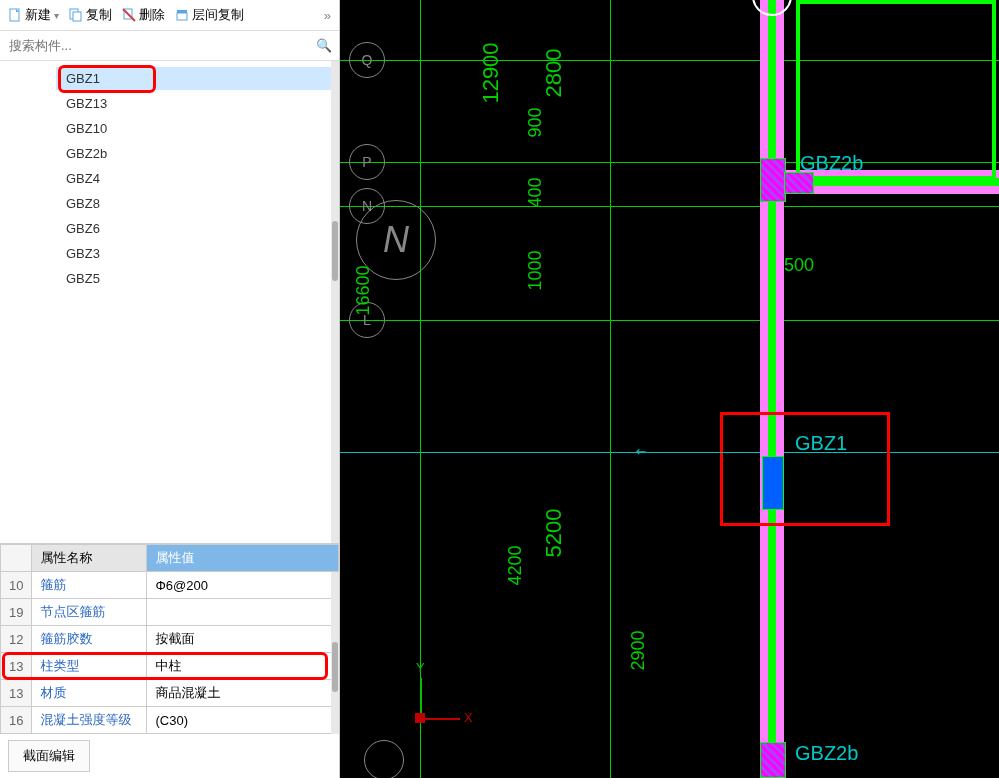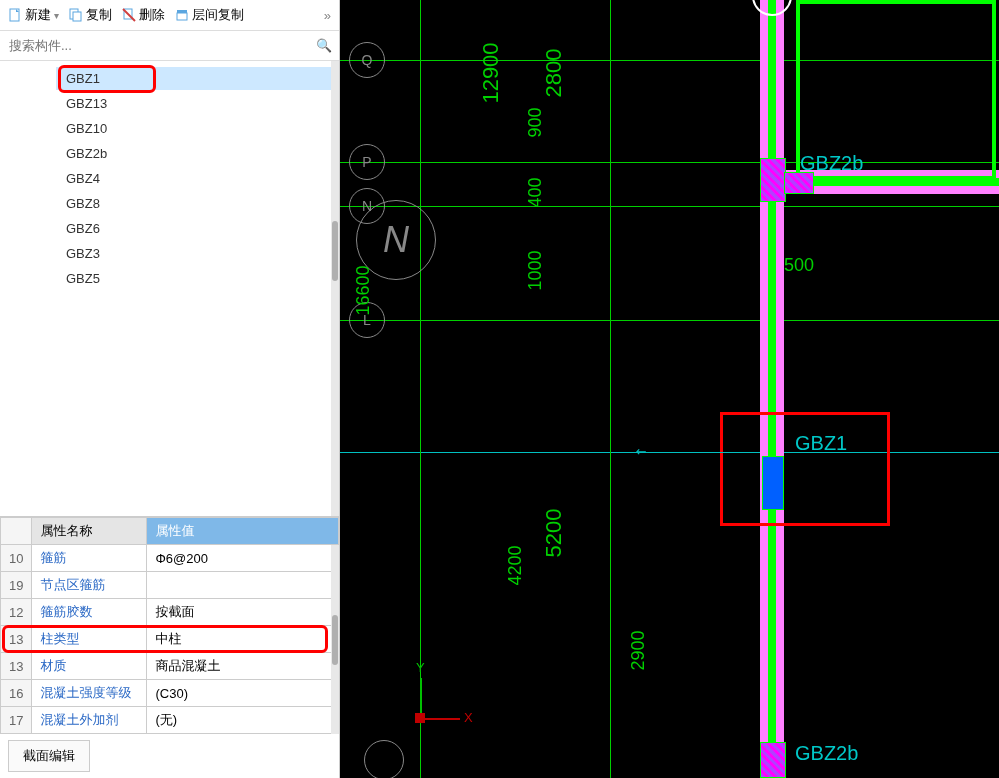--- a/index.html
+++ b/index.html
@@ -166,25 +166,20 @@
             <tr>
               <td class="rownum">13</td>
               <td class="name">材质</td>
               <td>商品混凝土</td>
             </tr>
             <tr>
               <td class="rownum">16</td>
               <td class="name">混凝土强度等级</td>
               <td>(C30)</td>
             </tr>
-            <tr>
-              <td class="rownum">17</td>
-              <td class="name">混凝土外加剂</td>
-              <td>(无)</td>
-            </tr>
           </tbody>
       </table>
       <div class="red-box-row" style="left:2px; top:108px; width:326px; height:28px;"></div>
       <div class="scroll-ind" style="top:28px;">
           <div class="scroll-thumb" style="height:50px;margin-top:70px;"></div>
         </div>
     </div>
     <div>
       <span class="footer-btn">截面编辑</span>
     </div>

